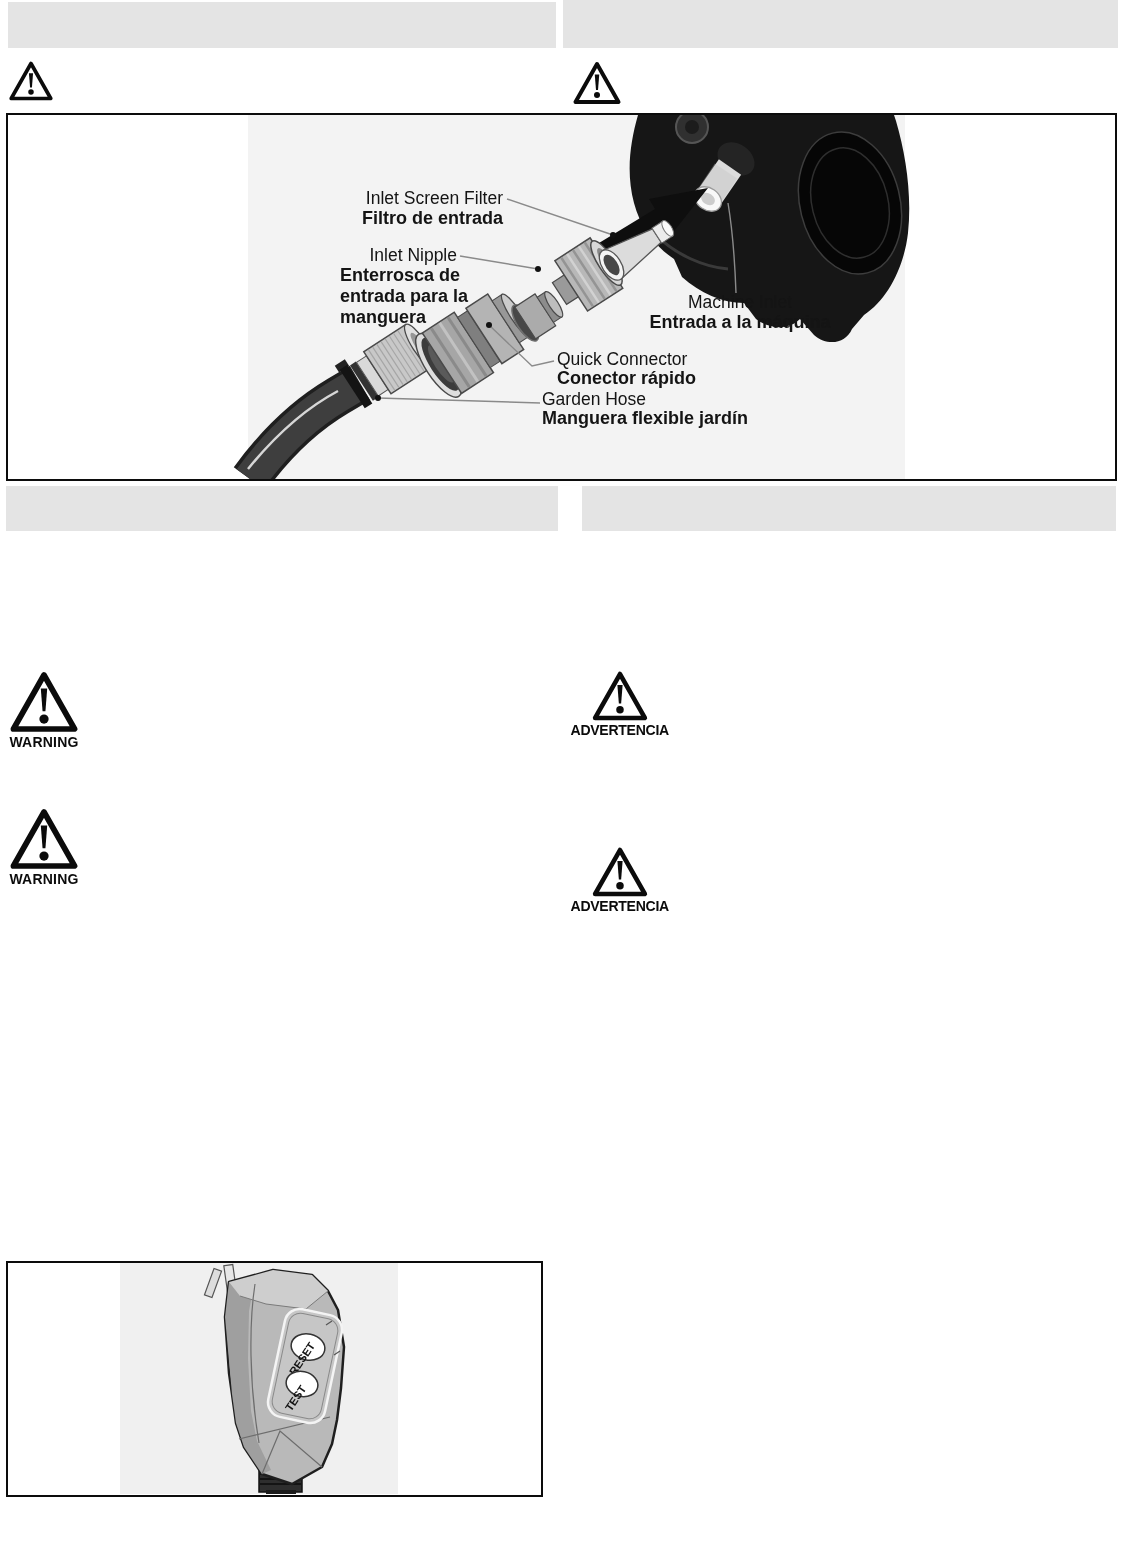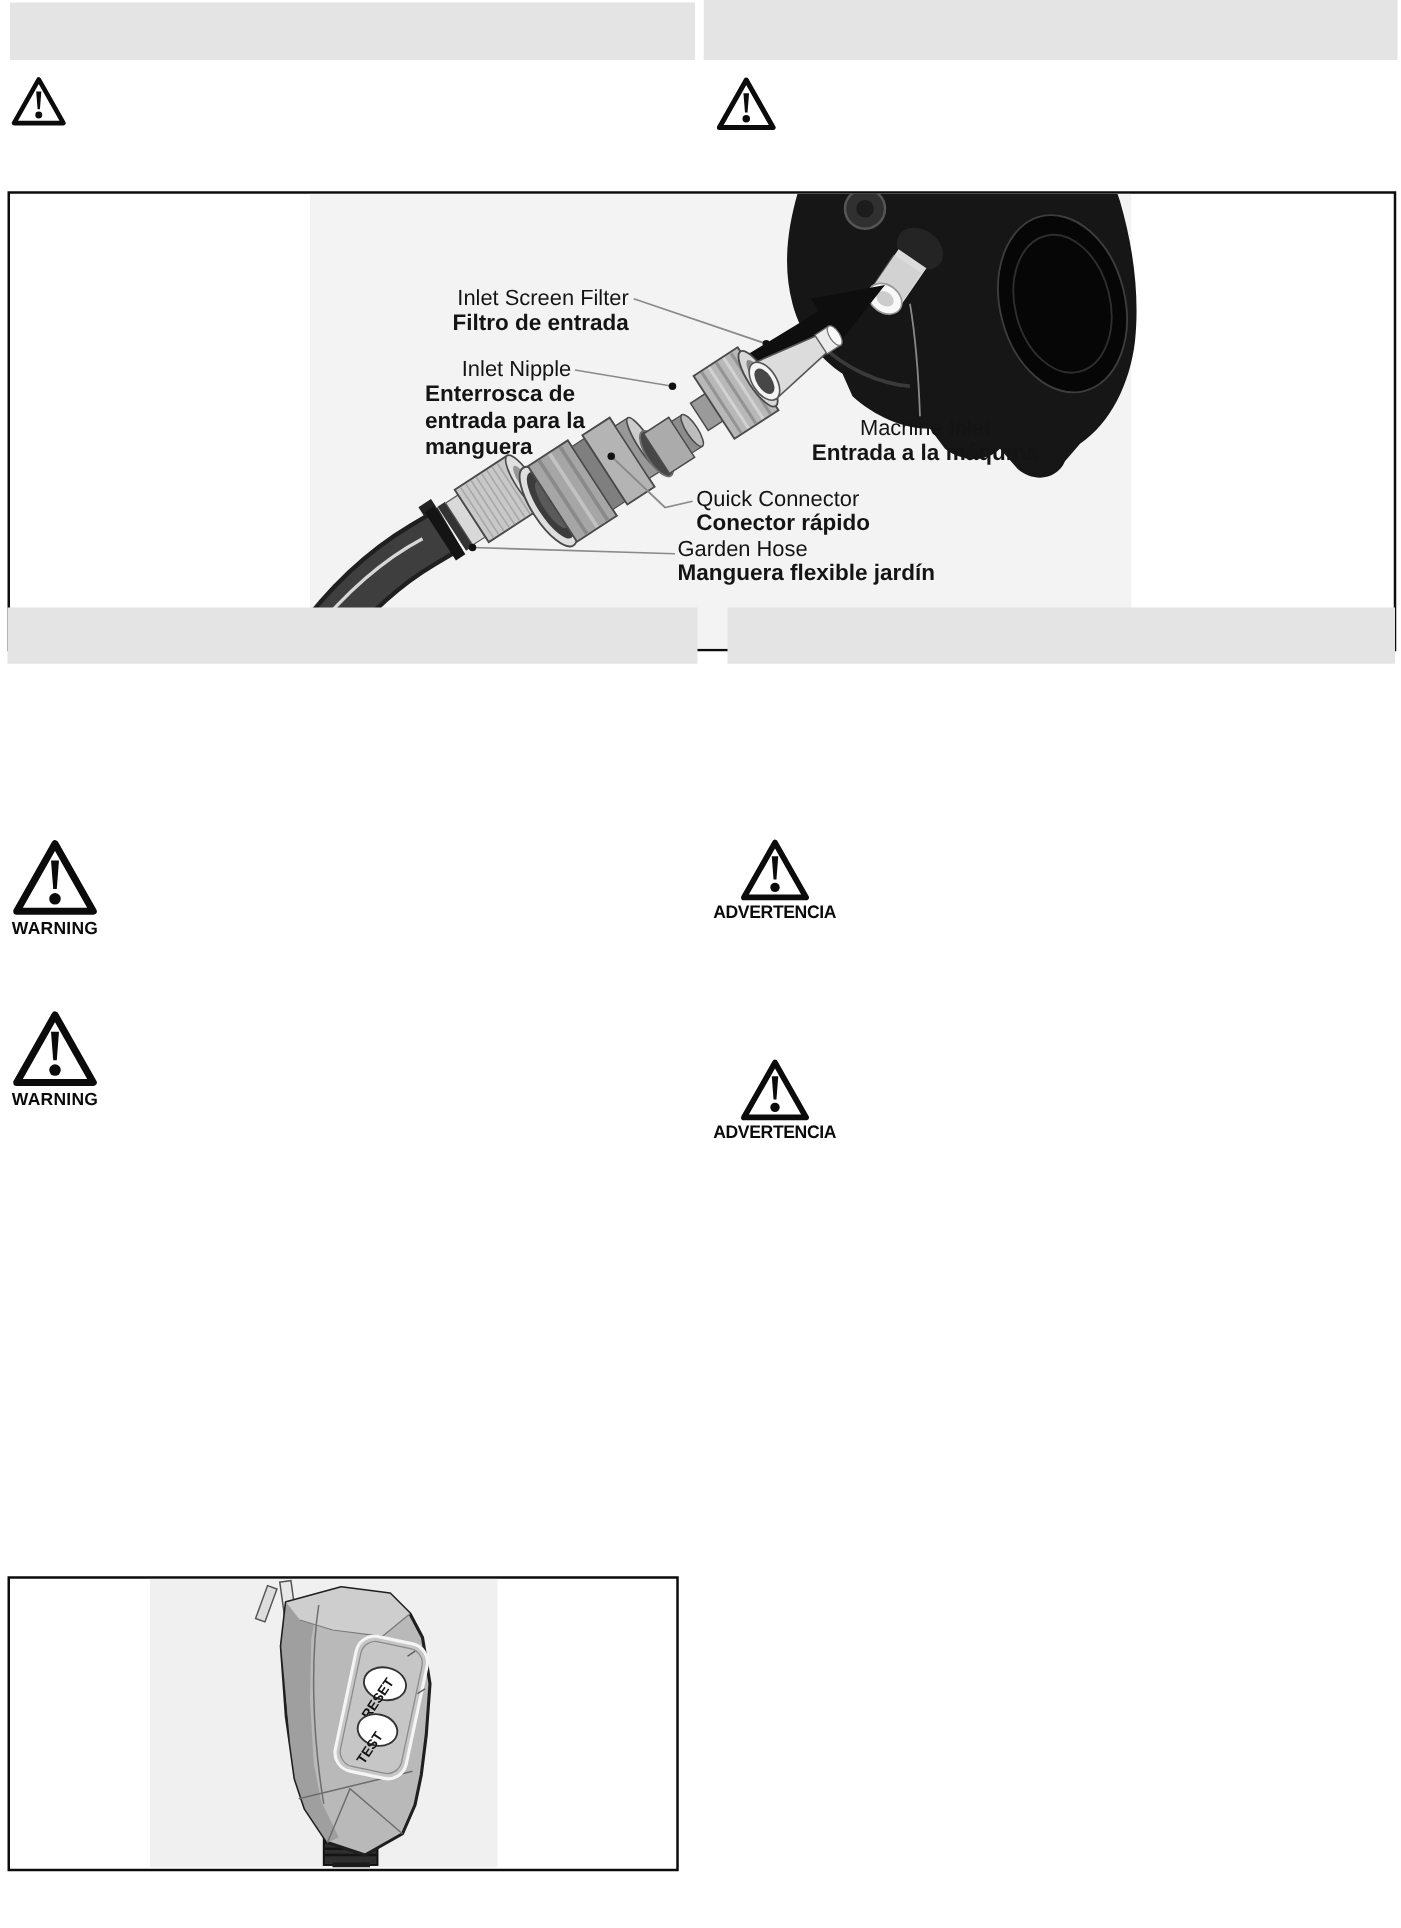--- a/index.html
+++ b/index.html
@@ -34,21 +34,21 @@
     <path d="M50 7 L93 83 L7 83 Z" fill="#ffffff" stroke="#0b0b0b" stroke-width="8" stroke-linejoin="round"></path>
     <path d="M45.5 28 L54.5 28 L52 59 L48 59 Z" fill="#0b0b0b"></path>
     <circle cx="50" cy="69" r="6" fill="#0b0b0b"></circle>
   </svg>
   <svg class="tri-icon" style="left:572px;top:59px;" width="50" height="48" viewBox="0 0 100 90">
     <path d="M50 7 L93 83 L7 83 Z" fill="#ffffff" stroke="#0b0b0b" stroke-width="8" stroke-linejoin="round"></path>
     <path d="M45.5 28 L54.5 28 L52 59 L48 59 Z" fill="#0b0b0b"></path>
     <circle cx="50" cy="69" r="6" fill="#0b0b0b"></circle>
   </svg>
 
-  <div class="frame-box" style="left:6px;top:113px;width:1111px;height:368px;margin-top:40px;">
+  <div class="frame-box" style="left:6px;top:113px;width:1111px;height:368px;">
     <svg width="1107" height="364" viewBox="0 0 1107 364">
 
       <rect x="240" y="0" width="657" height="364" fill="#f3f3f3"></rect>
 
       <g>
         <path d="M630,0 C622,28 618,58 626,88 C632,112 648,132 666,144 L674,162 C692,178 714,188 736,188 L748,204 C764,216 782,214 792,204 L806,220 C820,232 838,228 844,214 L856,200 C880,184 896,152 900,118 C904,80 898,40 888,6 L886,0 Z" fill="#161616"></path>
         <ellipse cx="842" cy="88" rx="50" ry="72" transform="rotate(-14 842 88)" fill="#060606" stroke="#3d3d3d" stroke-width="1.5"></ellipse>
         <ellipse cx="842" cy="88" rx="38" ry="56" transform="rotate(-14 842 88)" fill="none" stroke="#2e2e2e" stroke-width="1.5"></ellipse>
         <circle cx="684" cy="12" r="16" fill="#303030" stroke="#555555" stroke-width="2"></circle>
         <circle cx="684" cy="12" r="7" fill="#1c1c1c"></circle>

